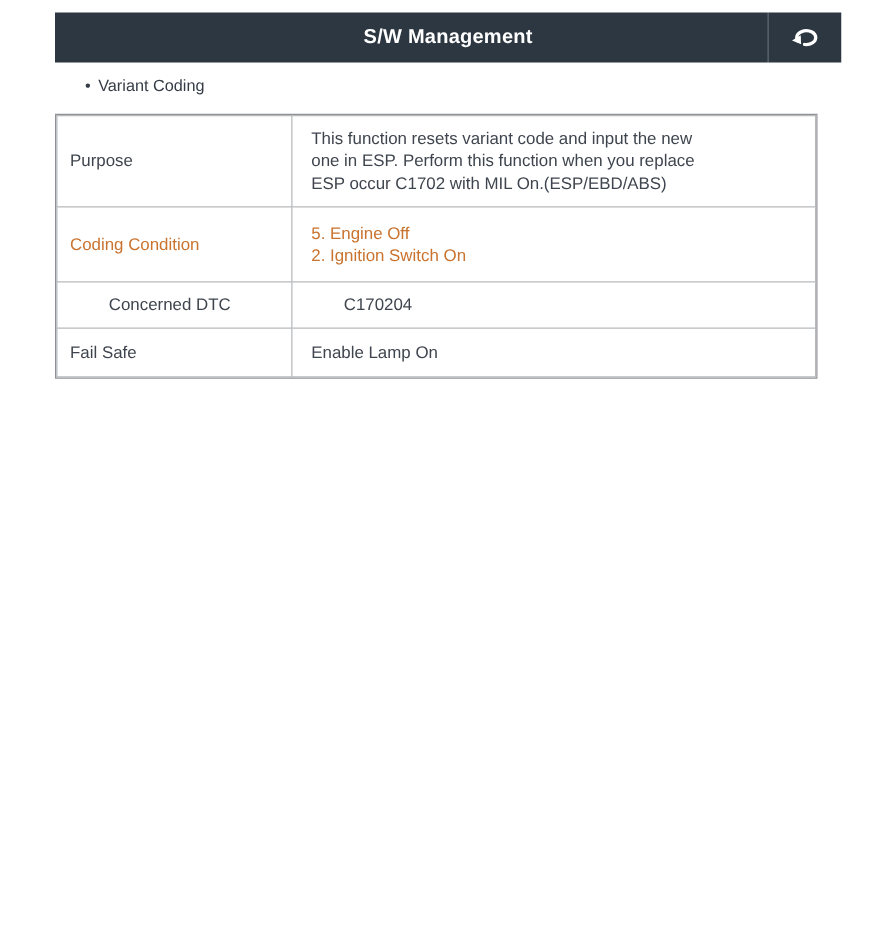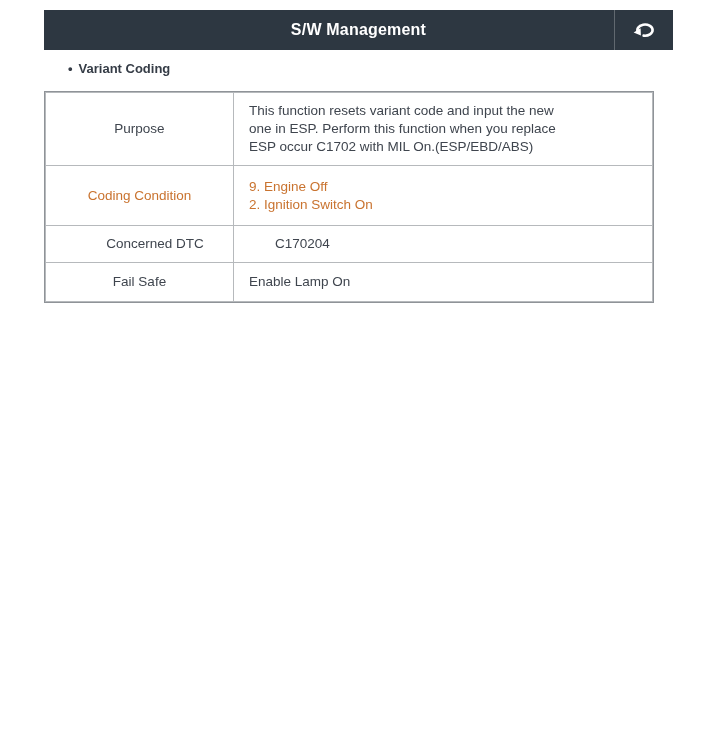--- a/index.html
+++ b/index.html
@@ -50,21 +50,21 @@
     display:flex;
     align-items:center;
     justify-content:center;
     cursor:pointer;
   }
   
   .section-heading{
     position:absolute;
     left:68px; top:61px;
     font-size:13px;
-    font-weight:bold;
+    font-weight:normal;
     color:#353c46;
   }
   .section-heading .bullet{margin-right:6px;}
   
   .table-wrap{
     position:absolute;
     left:44px; top:91px;
     width:610px;
     border:1px solid var(--table-border-outer);
   }
@@ -76,21 +76,20 @@
   table.info td{
     border:1px solid var(--table-border-inner);
     font-size:13.5px;
     line-height:18px;
     color:var(--text);
     vertical-align:middle;
     white-space:pre-line;
   }
   td.cell-label{
     width:188px;
-    text-align:center;
     padding:4px 10px;
   }
   td.cell-value{
     padding:4px 18px 4px 15px;
   }
   tr.r0 td{height:73px;margin-top:11px;}
   tr.r1 td{height:60px;}
   tr.r2 td{height:56px;}
   tr.r3 td{height:37px;padding-left:41px;}
   tr.r4 td{height:39px;margin-left:30px;}
@@ -147,21 +146,21 @@
     <table class="info">
       <tbody>
         <tr class="r0">
           <td class="cell-label">Purpose</td>
           <td class="cell-value">This function resets variant code and input the new
 one in ESP. Perform this function when you replace
 ESP occur C1702 with MIL On.(ESP/EBD/ABS)</td>
         </tr>
         <tr class="r1 row-highlight">
           <td class="cell-label">Coding Condition</td>
-          <td class="cell-value">9. Engine Off
+          <td class="cell-value">5. Engine Off
 2. Ignition Switch On</td>
         </tr>
         <tr class="r3">
           <td class="cell-label">Concerned DTC</td>
           <td class="cell-value">C170204</td>
         </tr>
         <tr class="r4">
           <td class="cell-label">Fail Safe</td>
           <td class="cell-value">Enable Lamp On</td>
         </tr>

